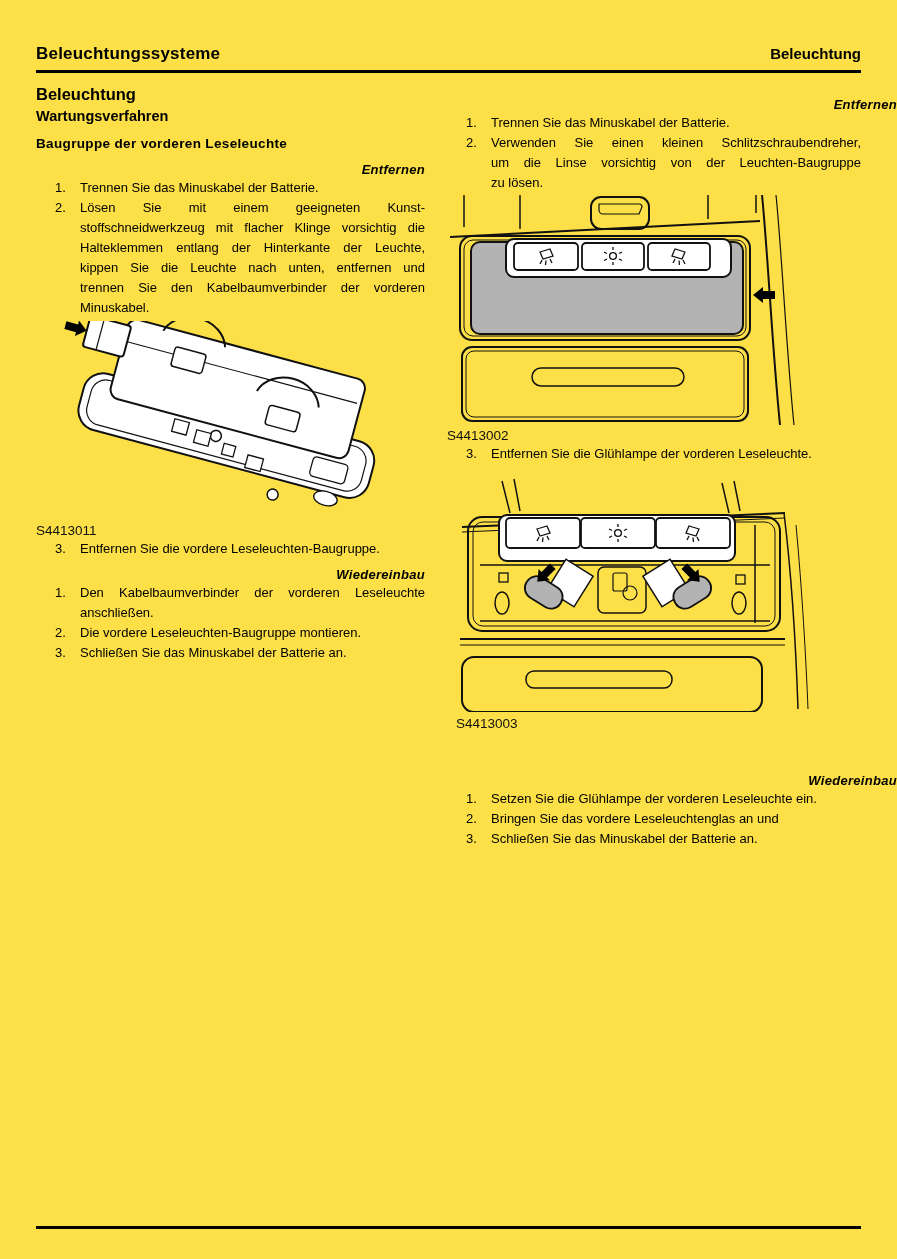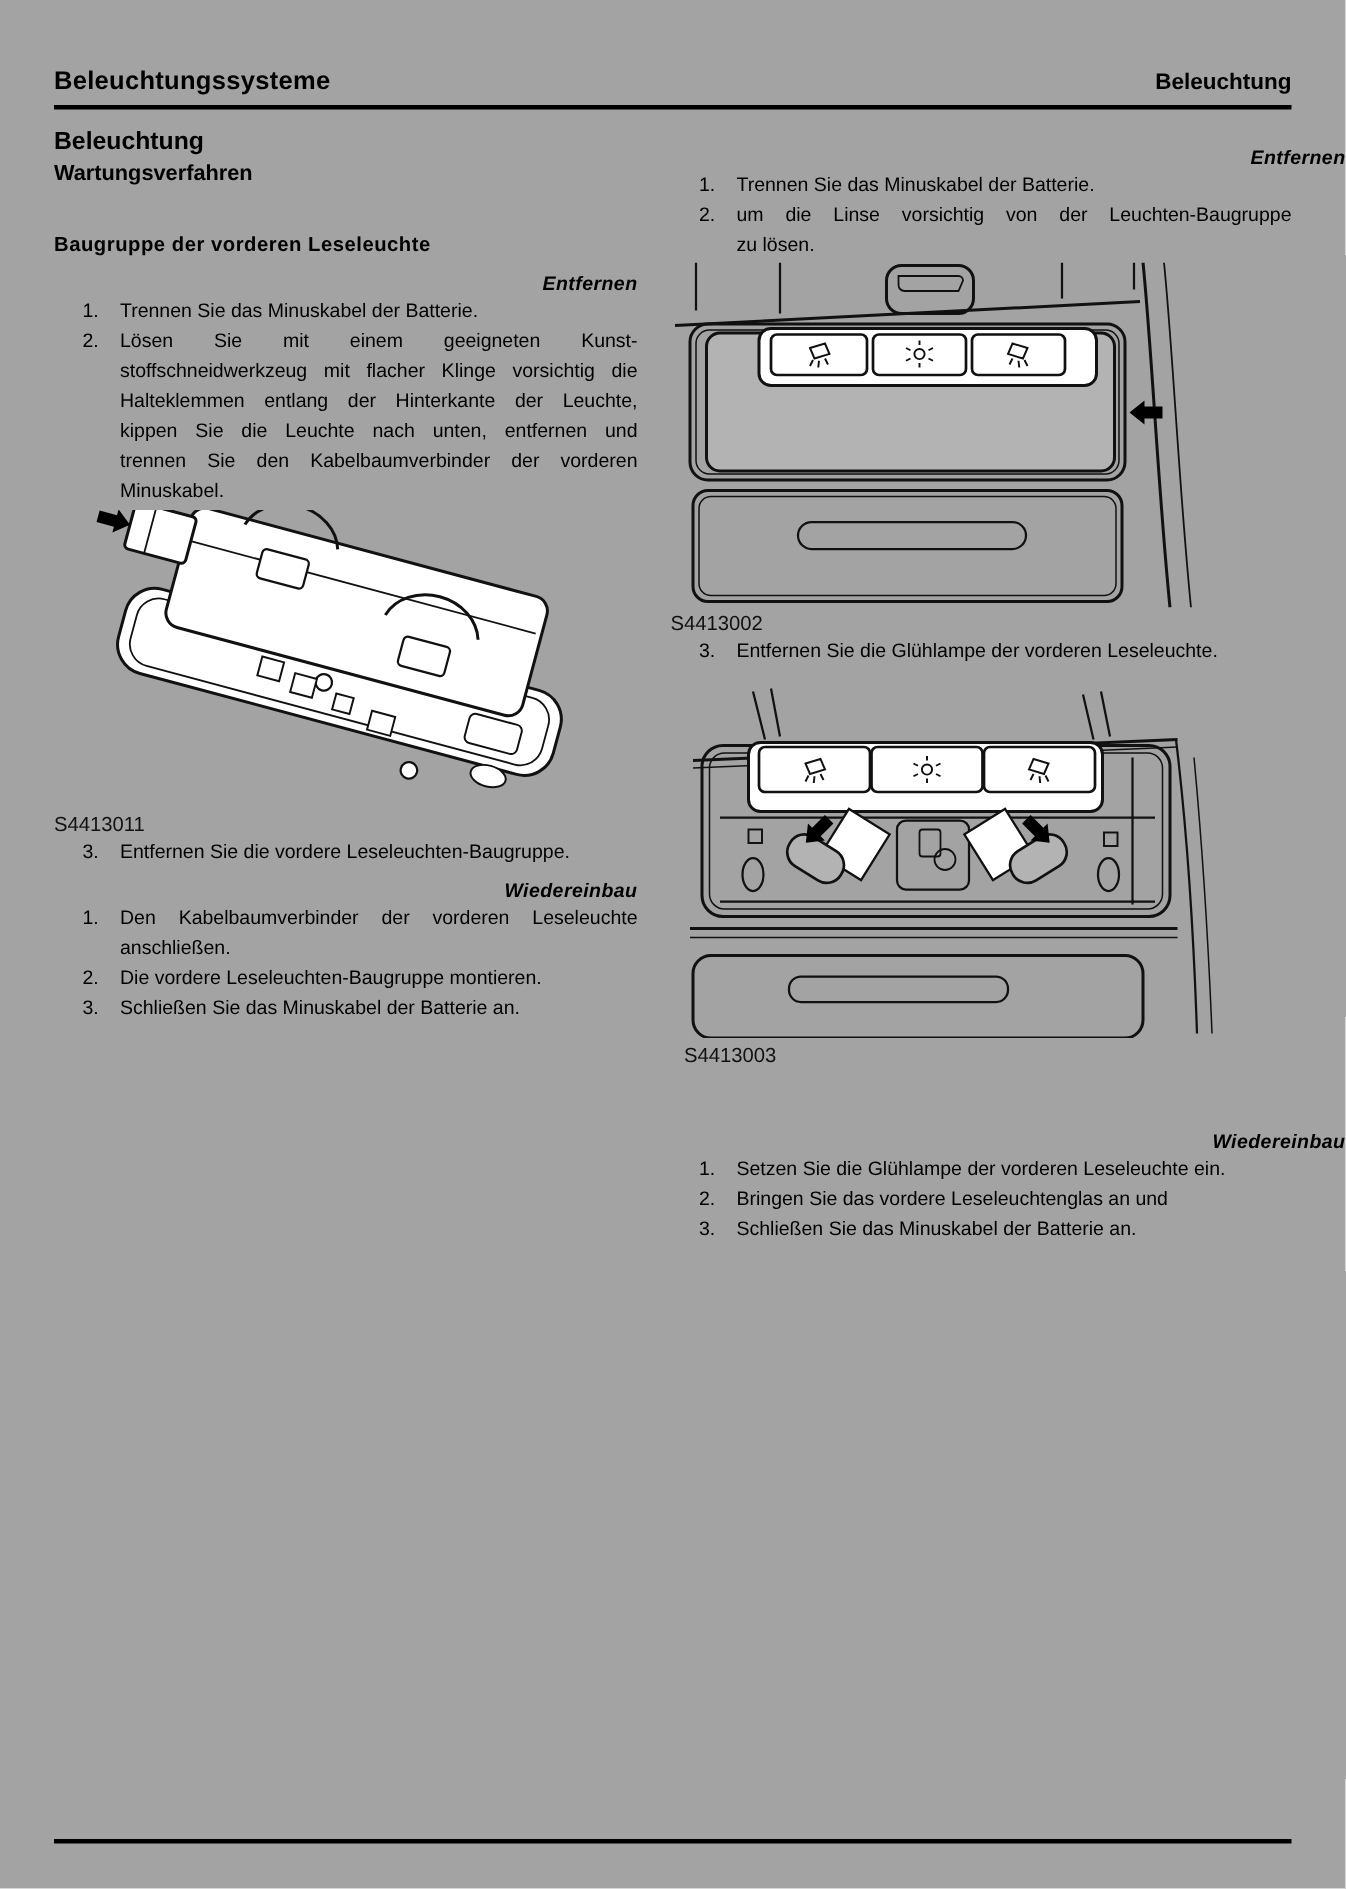--- a/index.html
+++ b/index.html
@@ -1,37 +1,37 @@
 <!DOCTYPE html>
 <html><head>
 <meta charset="utf-8">
 <style>
   html,body{margin:0;padding:0;background:#ffffff;}
   .page{
     position:relative;width:897px;height:1259px;overflow:hidden;
-    background:#a3a3a3;color:#000;
+    background:#fde047;color:#000;
     font-family:"Liberation Sans","DejaVu Sans",sans-serif;
   }
   
   .hdr{position:absolute;left:36px;right:36px;top:44px;display:flex;justify-content:space-between;align-items:baseline;}
   .hdr-left{font-size:17px;font-weight:bold;letter-spacing:.2px;}
   .hdr-right{font-size:15px;font-weight:bold;}
   .hdr-rule{position:absolute;left:36px;right:36px;top:70px;height:3px;background:#000;}
   
   .ftr-rule{position:absolute;left:36px;right:36px;top:1226px;height:3px;background:#000;}
   .ftr{position:absolute;left:36px;right:36px;top:1293px;display:flex;justify-content:space-between;font-size:12px;}
   
   .col{position:absolute;}
   .col-left{left:36px;top:84px;width:389px;}
   .col-right{left:447px;top:87px;width:450px;}
   h1,h2,h3,h4{margin:0;padding:0;}
   h1{font-size:16.5px;line-height:20px;font-weight:bold;}
   h2{font-size:14.5px;line-height:19px;font-weight:bold;margin-top:3px;}
   h3{font-size:13.5px;line-height:16px;font-weight:bold;letter-spacing:.35px;}
-  .col-left h3.sec{margin-top:29px;}
+  .col-left h3.sec{margin-top:10px;}
   h4{font-size:13px;line-height:16px;font-weight:bold;font-style:italic;letter-spacing:.3px;text-align:right;}
   ol.steps{list-style:none;margin:0;padding:0;}
   ol.steps li{position:relative;padding-left:44px;font-size:13px;line-height:20px;}
   .col-right ol.steps li{padding-right:36px;}
   ol.steps .num{position:absolute;left:19px;top:0;width:22px;}
   .jl{display:block;text-align:justify;text-align-last:justify;}
   .pl{display:block;}
   figure{margin:0;padding:0;}
   .fig-caption{font-size:13.5px;line-height:16px;color:#111;}
   .indent{padding-left:9px;}
@@ -152,20 +152,21 @@
   <section class="col col-right">
     <h4 class="m-h4-r">Entfernen</h4>
 
     <ol class="steps m-ol1-r">
       <li>
         <span class="num">1.</span>
         <span>Trennen Sie das Minuskabel der Batterie.</span>
       </li>
       <li>
         <span class="num">2.</span>
+        <span class="jl">Verwenden Sie einen kleinen Schlitzschraubendreher,</span>
         <span class="jl">um die Linse vorsichtig von der Leuchten-Baugruppe</span>
         <span class="pl">zu lösen.</span>
       </li>
     </ol>
 
     <figure class="figB">
       <svg width="440" height="230" viewBox="0 0 440 230">
         <g stroke="#111" fill="none" stroke-width="2">
           <path d="M14,0 V32 M70,0 V34" stroke-width="1.5"></path>
           <rect x="141" y="2" width="58" height="32" rx="10"></rect>

